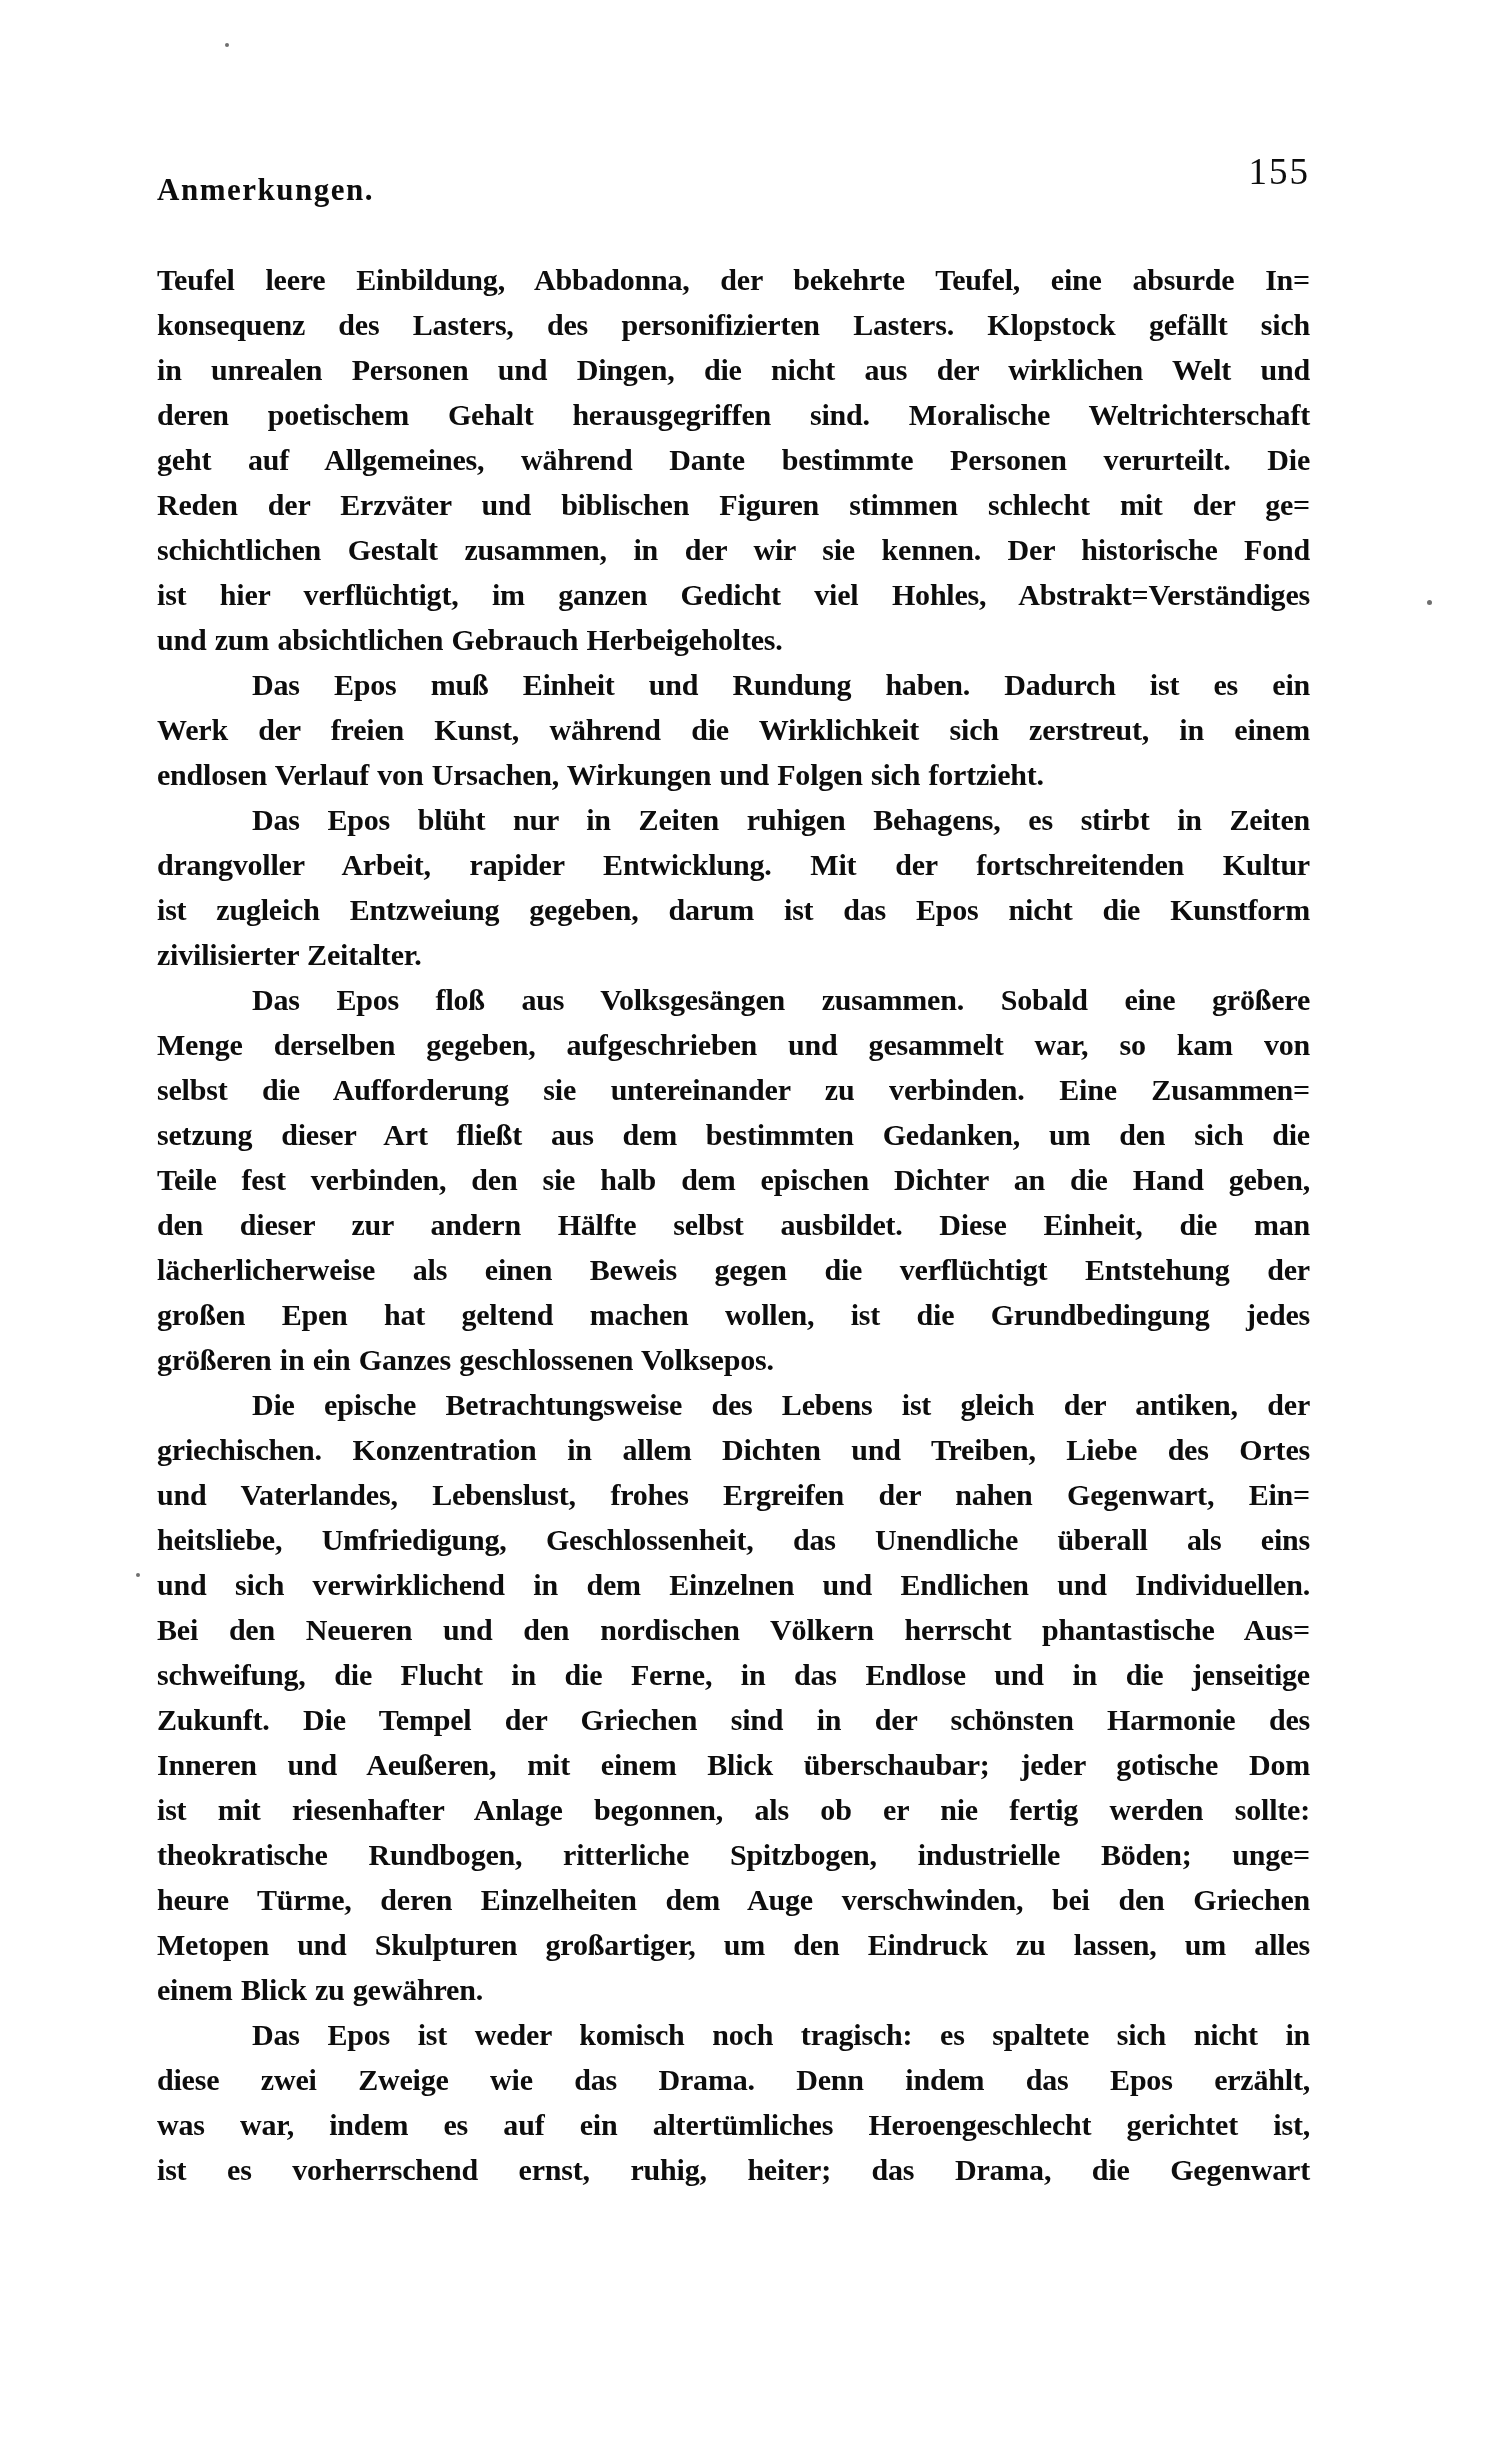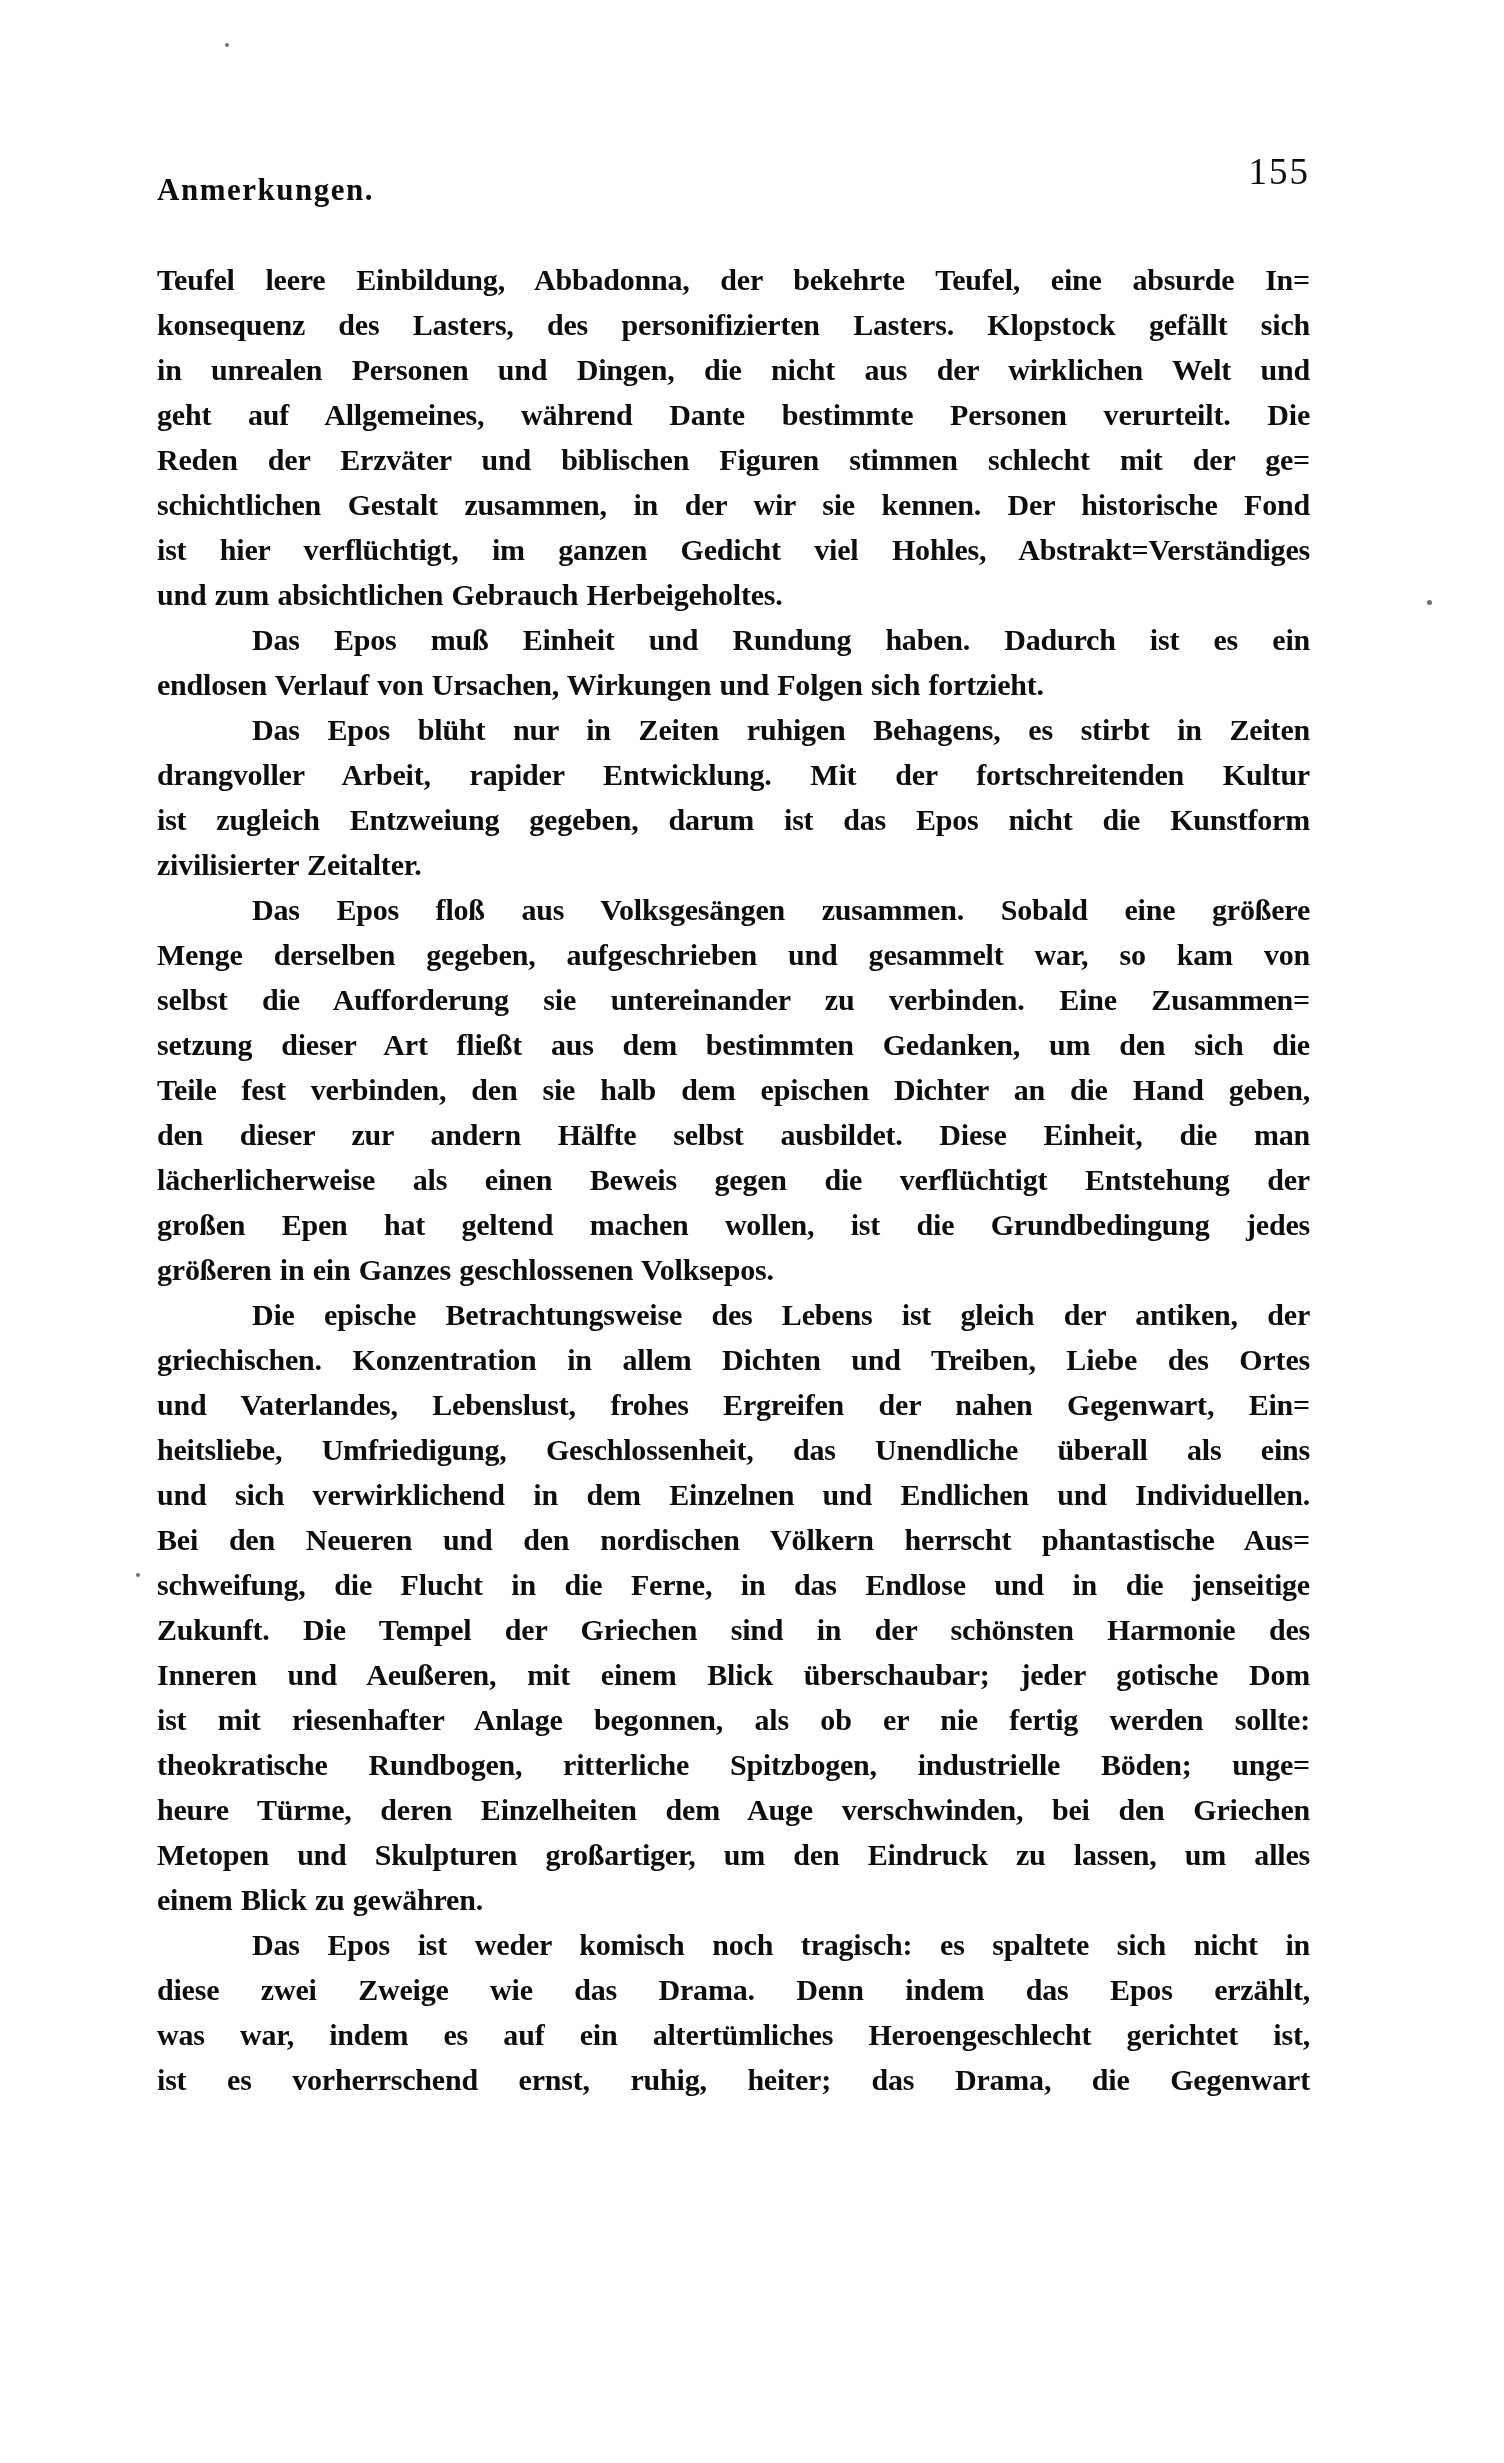--- a/index.html
+++ b/index.html
@@ -35,26 +35,28 @@
 
   <div class="header">
     <div class="header-title">Anmerkungen.</div>
     <div class="page-number">155</div>
   </div>
 
   <div class="body">
       <div class="line">Teufel leere Einbildung, Abbadonna, der bekehrte Teufel, eine absurde In=</div>
       <div class="line">konsequenz des Lasters, des personifizierten Lasters. Klopstock gefällt sich</div>
       <div class="line">in unrealen Personen und Dingen, die nicht aus der wirklichen Welt und</div>
+      <div class="line">deren poetischem Gehalt herausgegriffen sind. Moralische Weltrichterschaft</div>
       <div class="line">geht auf Allgemeines, während Dante bestimmte Personen verurteilt. Die</div>
       <div class="line">Reden der Erzväter und biblischen Figuren stimmen schlecht mit der ge=</div>
       <div class="line">schichtlichen Gestalt zusammen, in der wir sie kennen. Der historische Fond</div>
       <div class="line">ist hier verflüchtigt, im ganzen Gedicht viel Hohles, Abstrakt=Verständiges</div>
       <div class="line endline">und zum absichtlichen Gebrauch Herbeigeholtes.</div>
       <div class="line indent">Das Epos muß Einheit und Rundung haben. Dadurch ist es ein</div>
+      <div class="line">Werk der freien Kunst, während die Wirklichkeit sich zerstreut, in einem</div>
       <div class="line endline">endlosen Verlauf von Ursachen, Wirkungen und Folgen sich fortzieht.</div>
       <div class="line indent">Das Epos blüht nur in Zeiten ruhigen Behagens, es stirbt in Zeiten</div>
       <div class="line">drangvoller Arbeit, rapider Entwicklung. Mit der fortschreitenden Kultur</div>
       <div class="line">ist zugleich Entzweiung gegeben, darum ist das Epos nicht die Kunstform</div>
       <div class="line endline">zivilisierter Zeitalter.</div>
       <div class="line indent">Das Epos floß aus Volksgesängen zusammen. Sobald eine größere</div>
       <div class="line">Menge derselben gegeben, aufgeschrieben und gesammelt war, so kam von</div>
       <div class="line">selbst die Aufforderung sie untereinander zu verbinden. Eine Zusammen=</div>
       <div class="line">setzung dieser Art fließt aus dem bestimmten Gedanken, um den sich die</div>
       <div class="line">Teile fest verbinden, den sie halb dem epischen Dichter an die Hand geben,</div>

